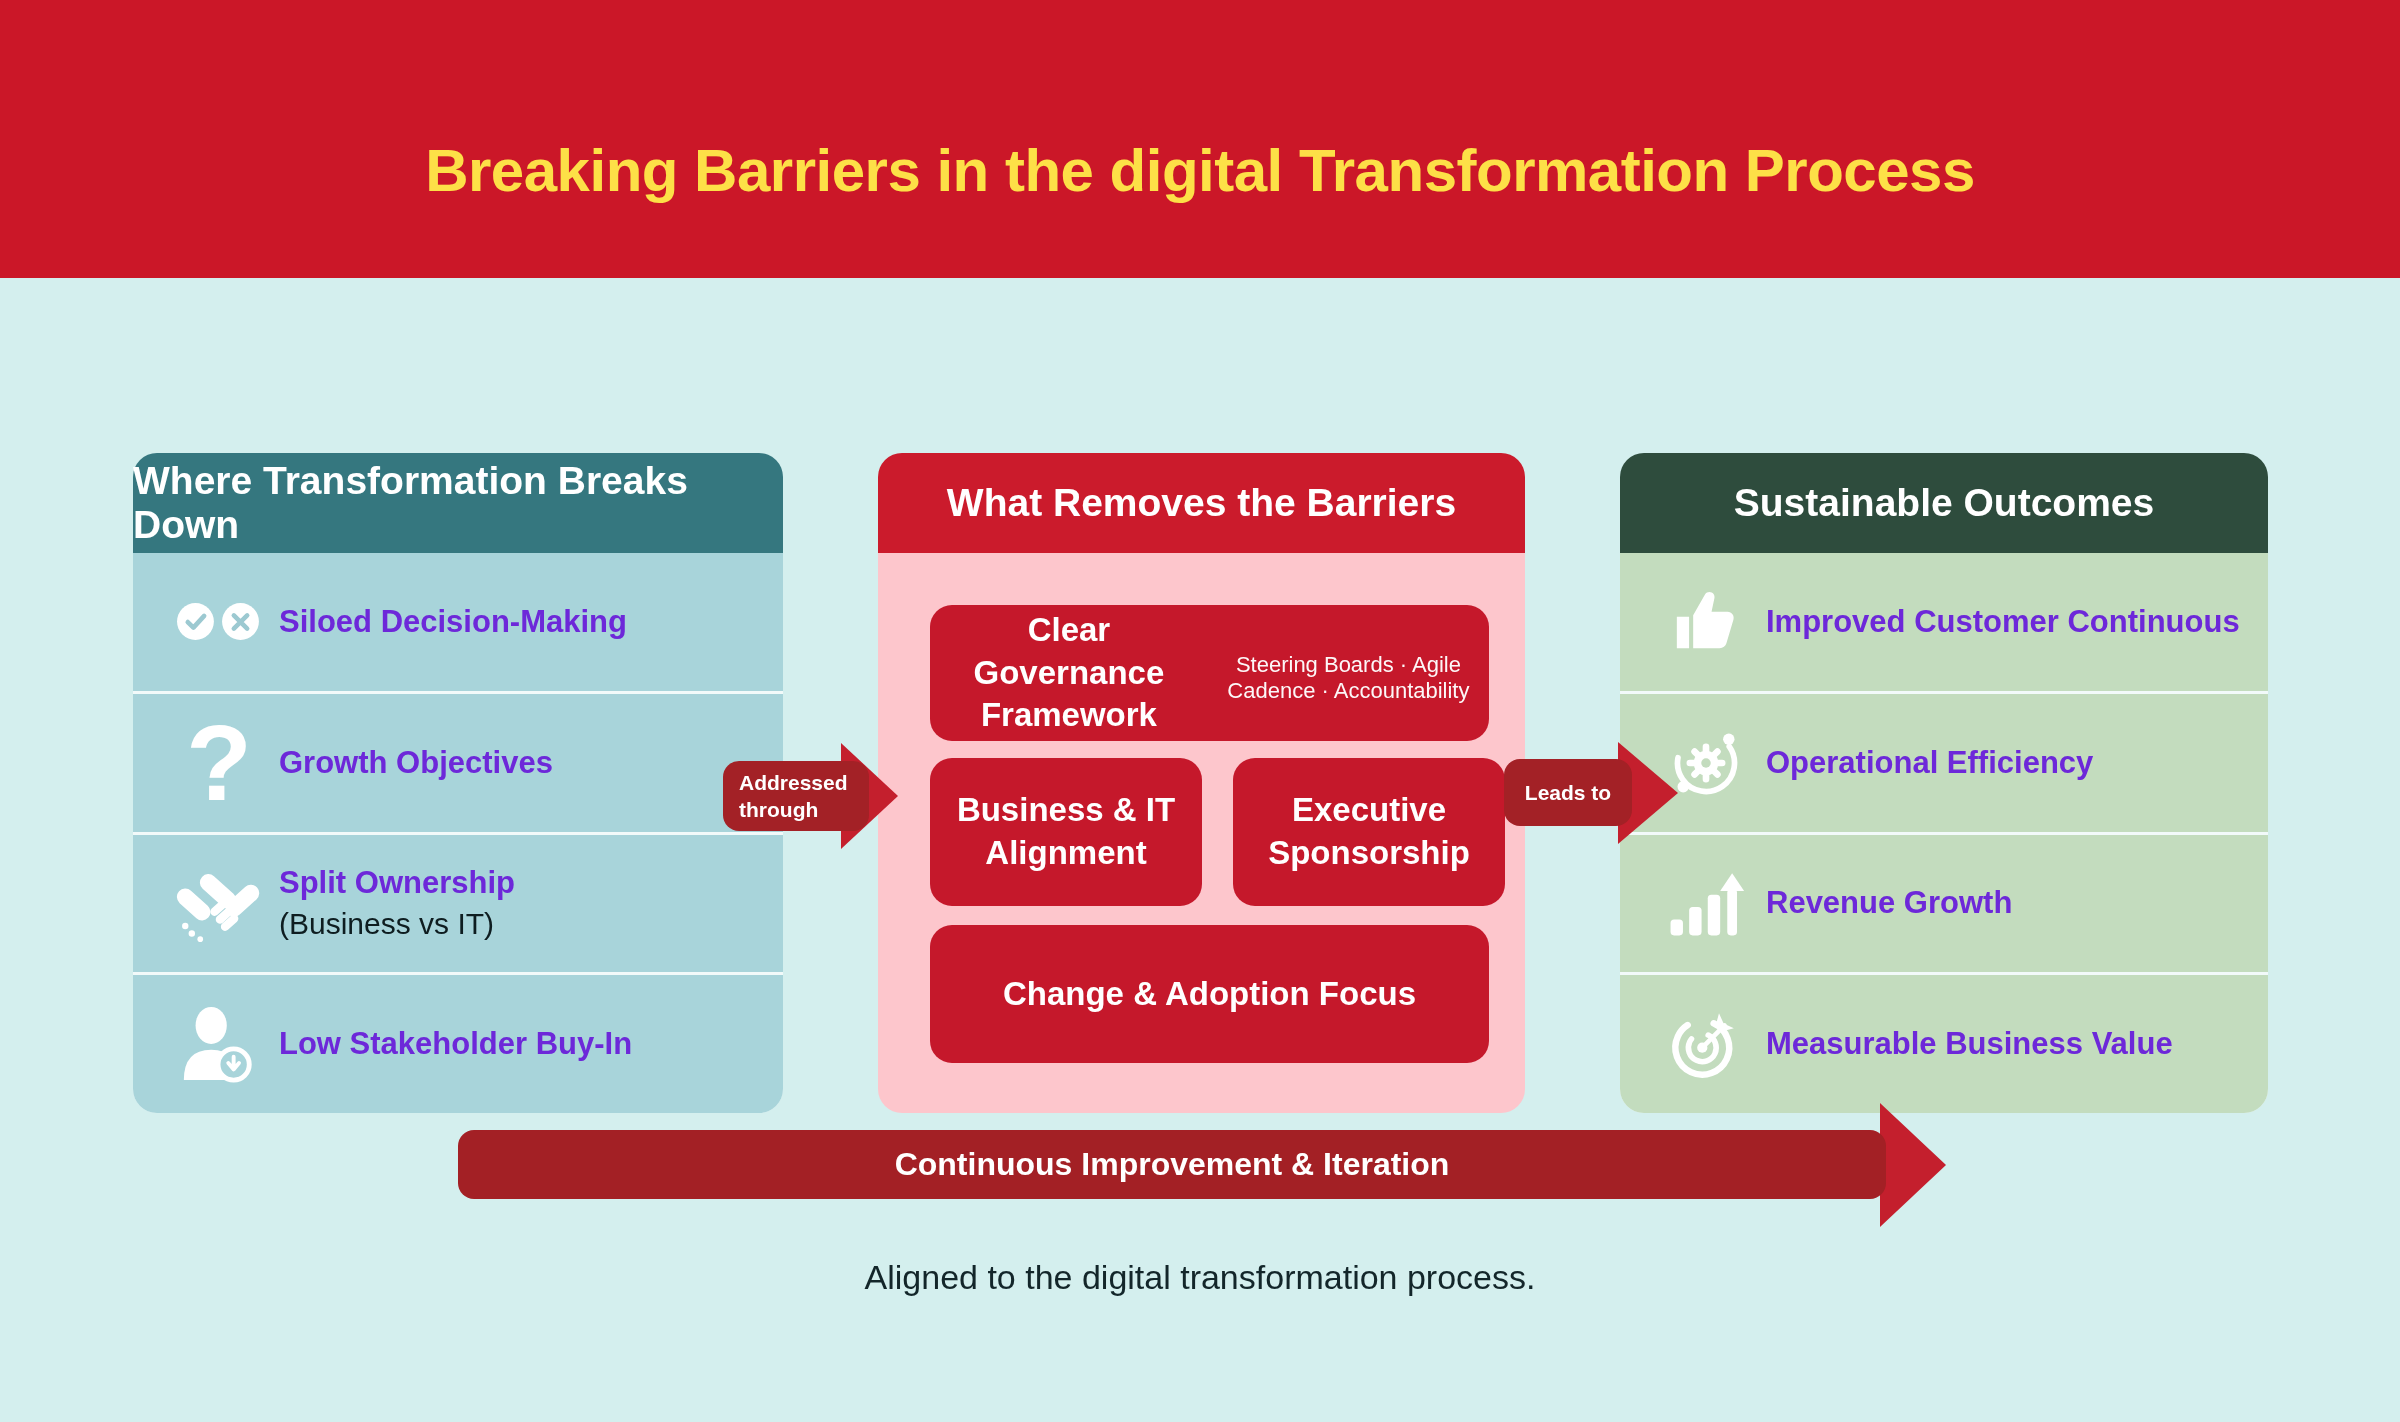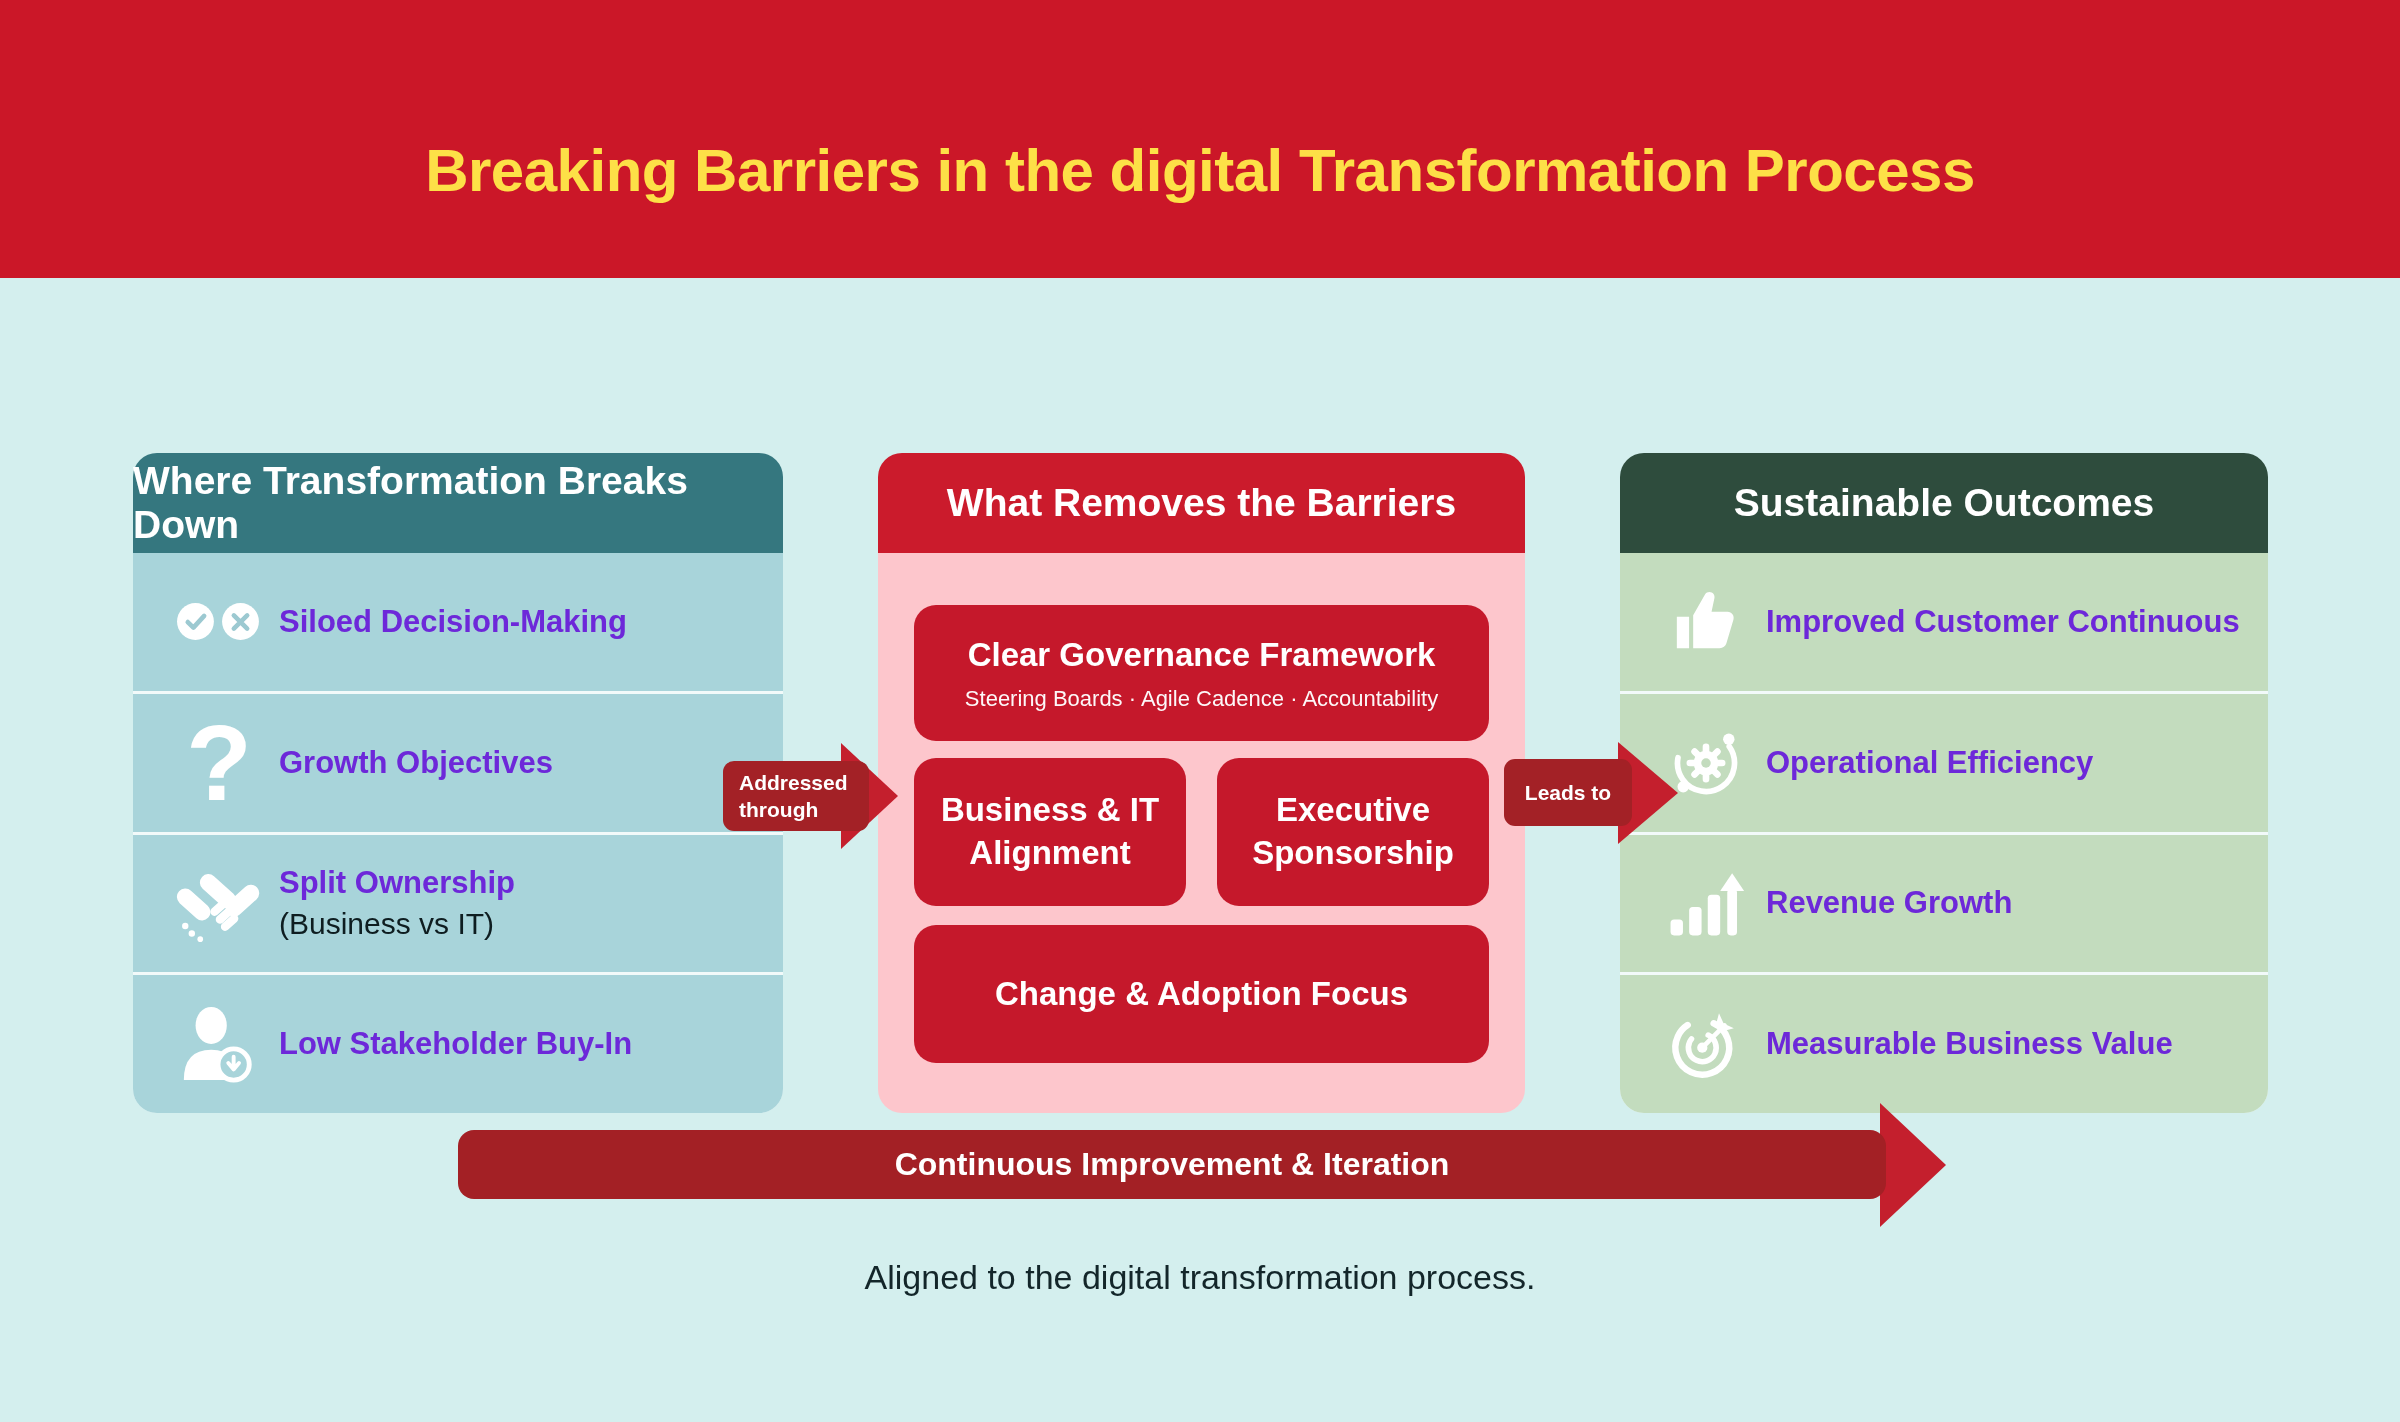--- a/index.html
+++ b/index.html
@@ -41,31 +41,31 @@
   }
   .icon-box{flex:0 0 104px;display:flex;align-items:center;justify-content:center;}
   .labels{margin-left:8px;display:flex;flex-direction:column;justify-content:center;}
   .label{font-size:31px;font-weight:700;color:#6d28d9;line-height:1.35;}
   .sublabel{font-size:30px;font-weight:400;color:#0e1d20;line-height:1.35;}
   .qmark{font-size:108px;font-weight:700;color:#ffffff;line-height:1;}
   
   .col-body.pink{background:#fdc6cc;position:relative;display:block;}
   .card{
     position:absolute;background:#c5182b;border-radius:22px;color:#ffffff;
-    display:flex;flex-direction:column;align-items:center;justify-content:center;text-align:center;
+    display:flex;flex-direction:row;align-items:center;justify-content:center;text-align:center;margin-left:16px;
   }
   .card .card-title{font-size:33px;font-weight:700;line-height:1.3;}
   .card .card-sub{font-size:22px;font-weight:400;margin-top:10px;opacity:.97;}
   .card-governance{top:52px;left:36px;right:36px;height:136px;}
   .card-alignment{top:205px;left:36px;width:272px;height:148px;}
   .card-sponsorship{top:205px;left:339px;width:272px;height:148px;}
   .card-adoption{top:372px;left:36px;right:36px;height:138px;}
   
   .badge{
-    position:absolute;background:#a32126;border-radius:11px;color:#ffffff;
+    position:absolute;background:#a32126;border-radius:16px;color:#ffffff;
     font-size:21px;font-weight:700;line-height:1.3;display:flex;align-items:center;z-index:3;
   }
   .badge-addressed{left:723px;top:761px;width:130px;height:70px;padding-left:16px;}
   .badge-leads{left:1504px;top:759px;width:128px;height:67px;justify-content:center;}
   .ah{position:absolute;width:0;height:0;z-index:2;}
   .ah-addressed{left:841px;top:743px;border-top:53px solid transparent;border-bottom:53px solid transparent;border-left:57px solid #c41f2d;}
   .ah-leads{left:1618px;top:742px;border-top:51px solid transparent;border-bottom:51px solid transparent;border-left:60px solid #c41f2d;}
   
   .bottom-arrow{
     position:absolute;left:458px;top:1130px;width:1428px;height:69px;border-radius:16px;

